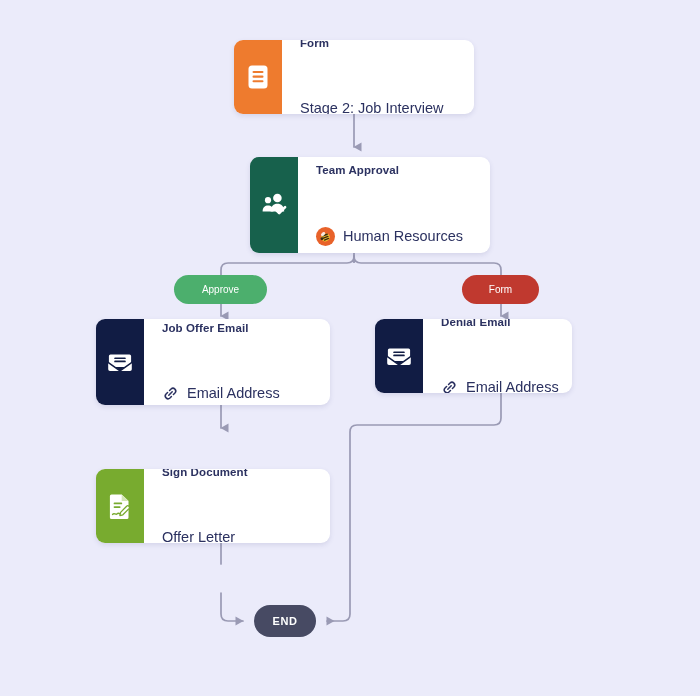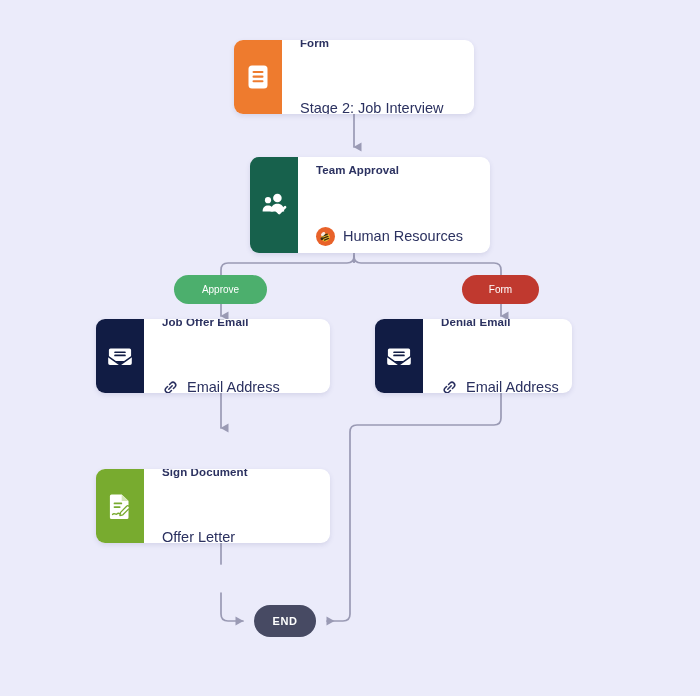--- a/index.html
+++ b/index.html
@@ -214,21 +214,21 @@
   </div>
 
   <div class="pill" style="left:174px; top:275px; width:93px; background:#4caf6d;">
     <span>Approve</span>
   </div>
 
   <div class="pill" style="left:462px; top:275px; width:77px; background:#c0392f;">
     <span>Form</span>
   </div>
 
-  <div class="node" style="left:96px; top:319px; width:234px; height:74px;">
+  <div class="node" style="left:96px; top:319px; width:234px; height:86px;">
     <div class="node-icon" style="background:#111c44;">
       <svg width="28" height="26" viewBox="0 0 28 26">
         <path d="M4.5,5.5 h19 a1.6,1.6 0 0 1 1.6,1.6 v9.4 a1.6,1.6 0 0 1 -1.6,1.6
                  h-19 a1.6,1.6 0 0 1 -1.6,-1.6 v-9.4 a1.6,1.6 0 0 1 1.6,-1.6 z" fill="#ffffff"></path>
         <rect x="8.2" y="8.4" width="11.6" height="1.7" rx="0.85" fill="#111c44"></rect>
         <rect x="8.2" y="11.6" width="11.6" height="1.7" rx="0.85" fill="#111c44"></rect>
         <path d="M2.2,13.4 L14,21.6 L25.8,13.4 L25.8,20.2 a1.8,1.8 0 0 1 -1.8,1.8
                  h-20.0 a1.8,1.8 0 0 1 -1.8,-1.8 Z" fill="#ffffff"></path>
         <path d="M2.4,13.6 L14,21.9 L25.6,13.6" stroke="#111c44" stroke-width="1.5" fill="none" stroke-linejoin="round" stroke-linecap="round"></path>
       </svg>

